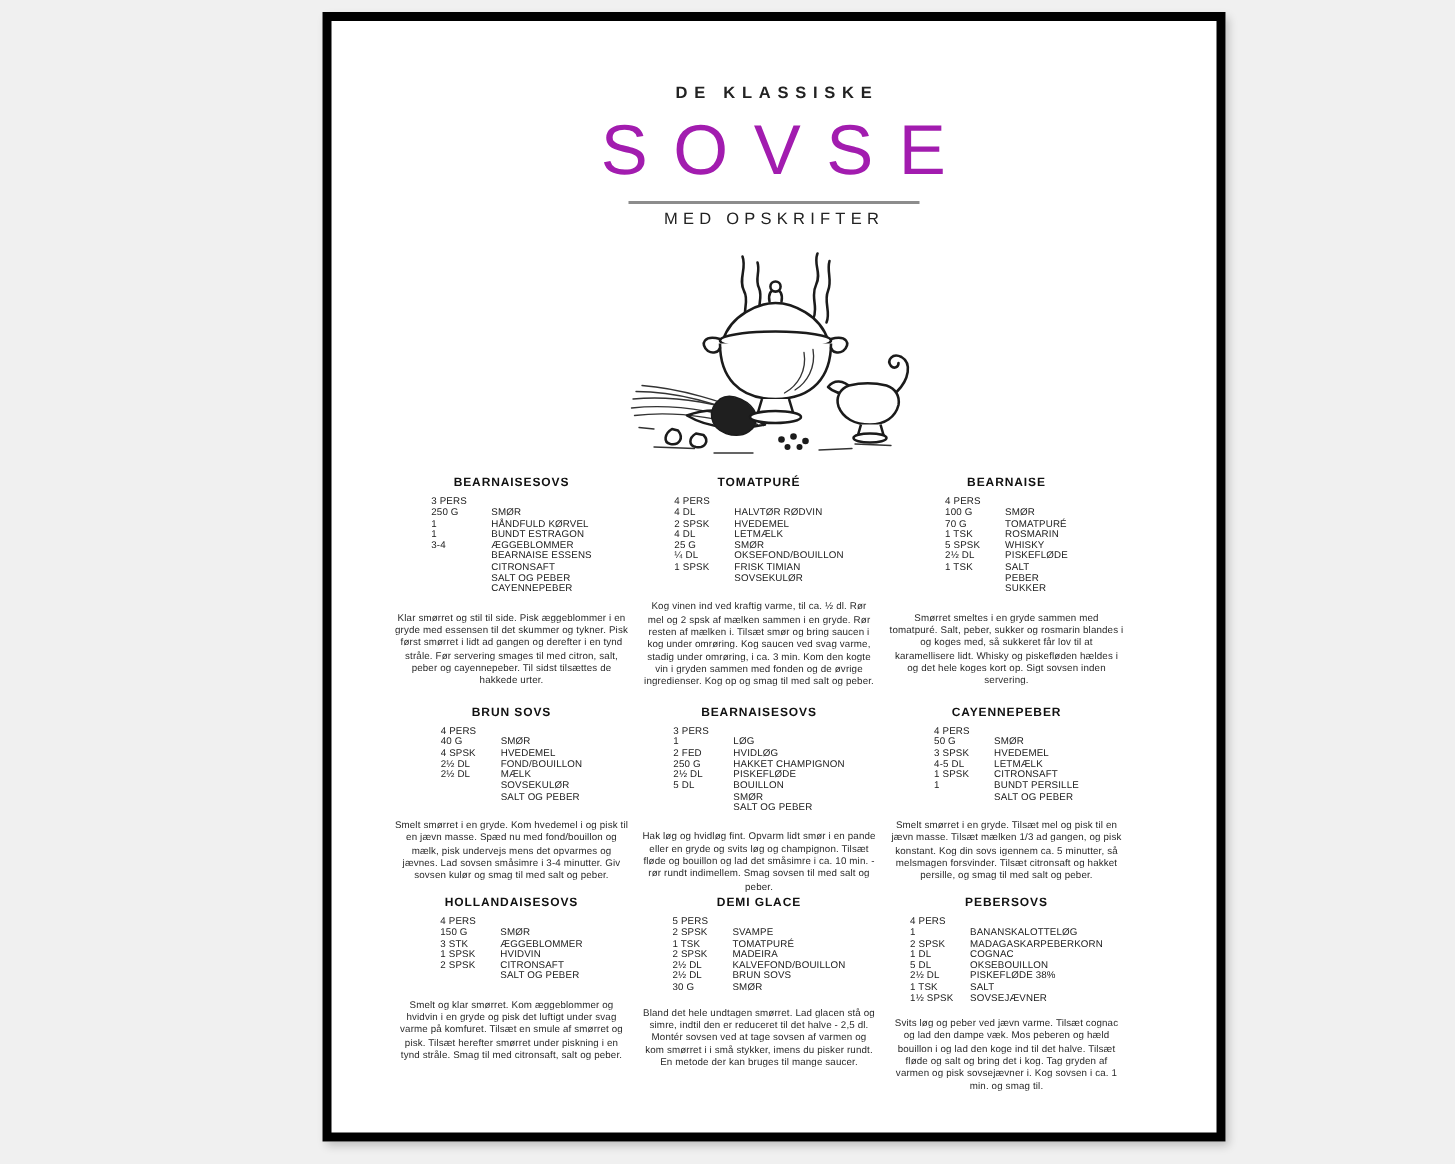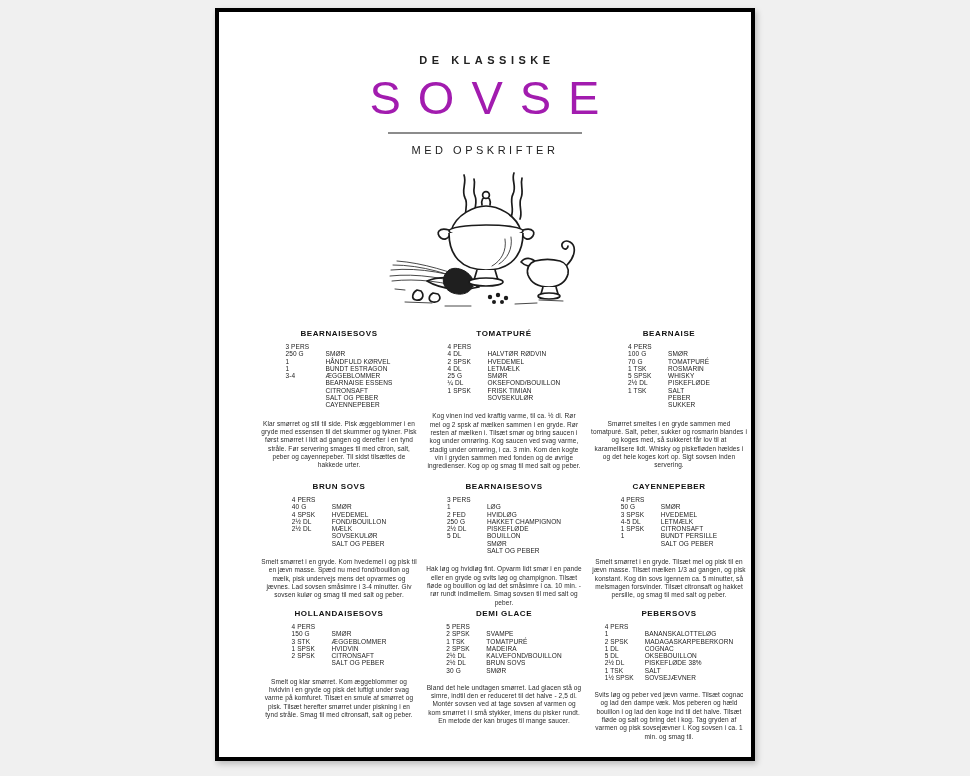--- a/index.html
+++ b/index.html
@@ -5,48 +5,48 @@
   html,body{margin:0;padding:0;}
   body{
     width:970px;height:776px;
     background:#f0f0f0;
     font-family:"Liberation Sans","DejaVu Sans",sans-serif;
     color:#1b1b1b;
     -webkit-font-smoothing:antialiased;
   }
   .stage{position:relative;width:970px;height:776px;overflow:hidden;}
   .poster{
-    position:absolute;left:215px;top:8px;width:540px;height:753px;
+    position:absolute;left:215px;top:8px;width:602px;height:753px;
     box-sizing:border-box;background:#ffffff;
-    border:4px solid #000000;
+    border:6px solid #000000;
     box-shadow:2px 3px 6px rgba(0,0,0,.22);
     text-align:center;
   }
   .eyebrow{
     margin-top:42px;font-size:11px;letter-spacing:4.5px;font-weight:600;
     transform:translateX(2px);color:#222;
   }
   .big-title{
     margin-top:8px;font-size:47px;line-height:1;font-weight:300;
     letter-spacing:17px;transform:translateX(8px);color:#a21caf;
   }
   .rule{
     width:194px;border:0;border-top:2px solid #8c8c8c;margin:11px auto 0;
   }
   .subtitle{
-    margin-top:10px;font-size:11px;letter-spacing:3.5px;font-weight:500;color:#222;
+    margin-top:4px;font-size:11px;letter-spacing:3.5px;font-weight:500;color:#222;
   }
   .illus{margin-top:13px;height:141px;}
   .illus svg{display:block;margin:0 auto;}
   .grid{
     margin-top:11px;margin-left:40px;width:490px;
     display:grid;grid-template-columns:160px 160px 160px;
     grid-template-rows:153px 127px auto;column-gap:5px;
   }
-  .recipe{text-align:center;margin-top:8px;}
+  .recipe{text-align:center;}
   .rtitle{
     margin:0;font-size:8px;font-weight:700;letter-spacing:.6px;color:#111;
   }
   .ing-wrap{
     display:inline-block;text-align:left;margin-top:5px;
     font-size:6.5px;line-height:7.3px;letter-spacing:.1px;color:#1b1b1b;
   }
   .servings{white-space:nowrap;}
   .ing-row{display:flex;white-space:nowrap;}
   .ing-q{flex:0 0 40px;}

